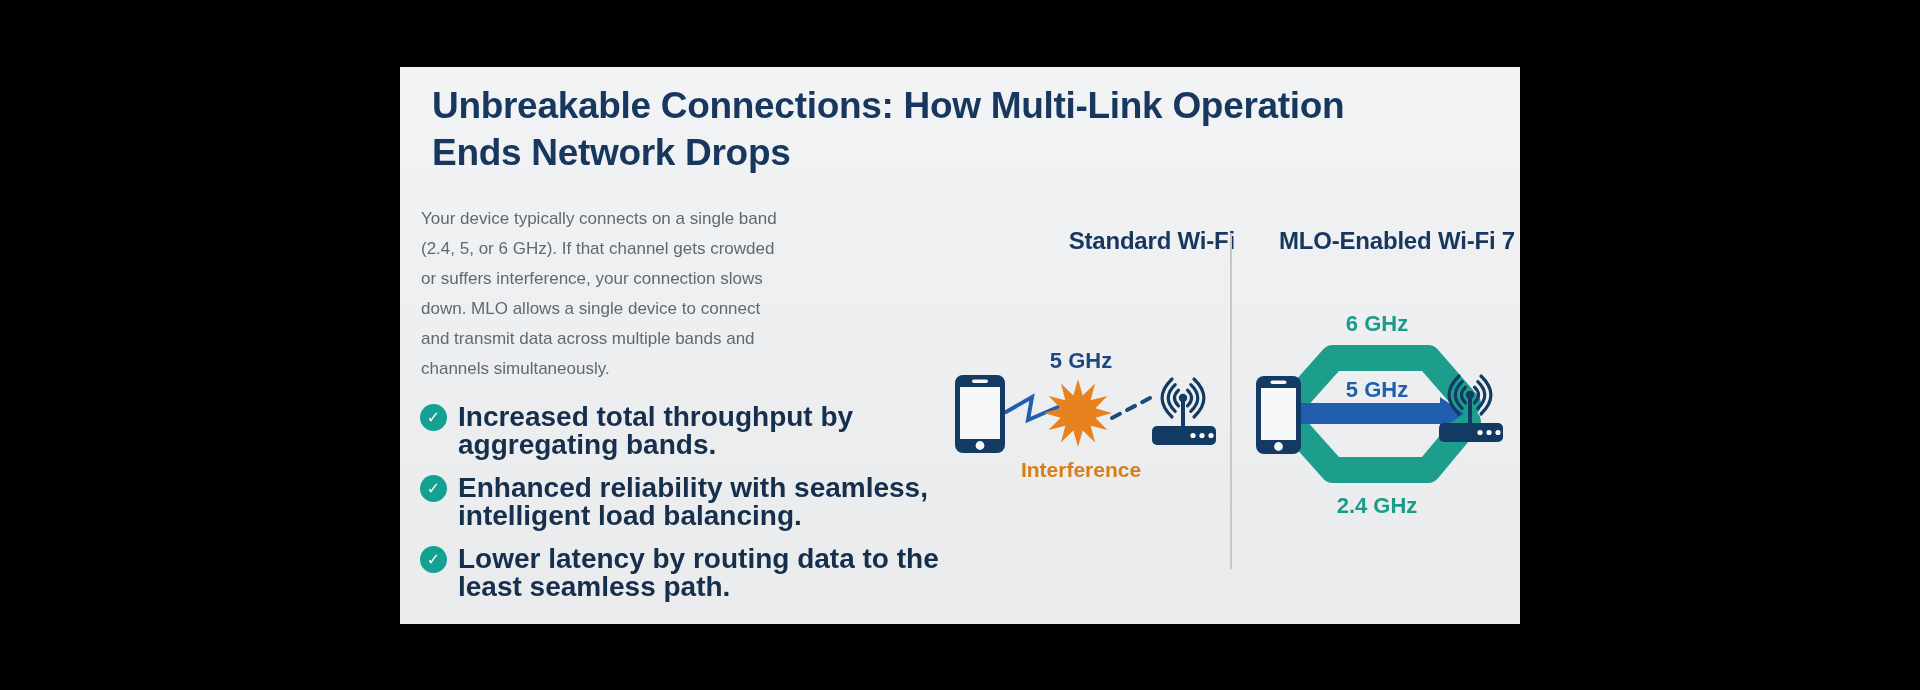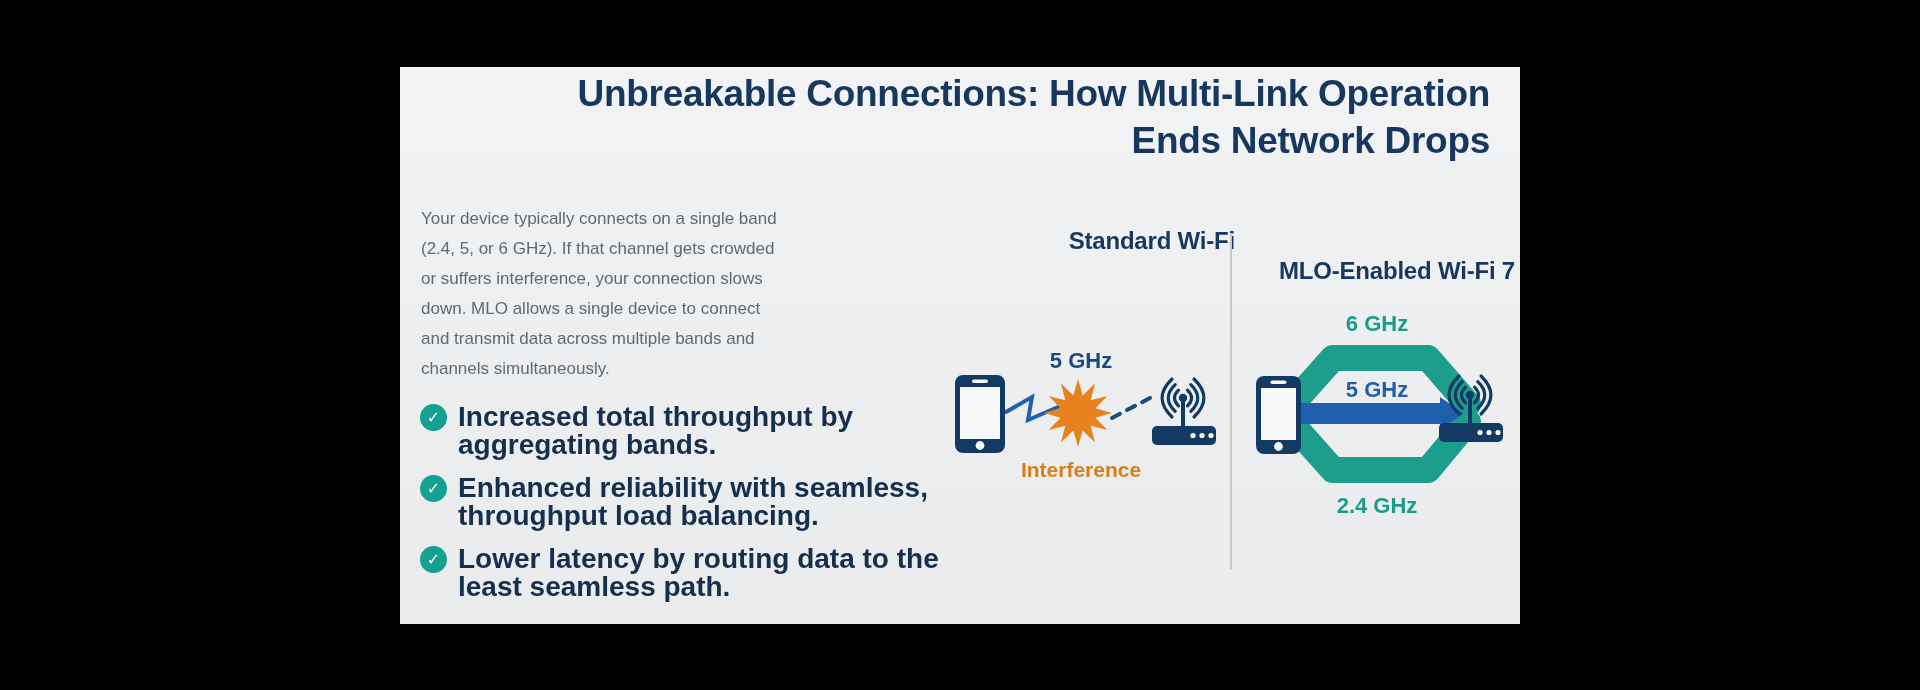--- a/index.html
+++ b/index.html
@@ -6,23 +6,23 @@
   body{
     width:1920px;height:690px;background:#000;overflow:hidden;position:relative;
     font-family:"Liberation Sans","DejaVu Sans",sans-serif;
   }
   .card{
     position:absolute;left:400px;top:67px;width:1120px;height:557px;
     background:linear-gradient(180deg,#f1f3f4 0%,#ecEEf0 55%,#e9ebed 100%);
     background-color:#edeff1;
   }
   .title{
-    position:absolute;left:20px;top:3px;width:1070px;margin:0;
+    position:absolute;left:20px;top:3px;width:1070px;margin:12px;
     font-size:37px;line-height:47px;font-weight:700;color:#17375e;
-    letter-spacing:-0.3px;white-space:pre-line;text-align:right;
+    letter-spacing:-0.3px;white-space:pre-line;
   }
   .intro{
     position:absolute;left:21px;top:137px;width:540px;margin:0;
     font-size:17px;line-height:30px;font-weight:400;color:#5f6972;
     white-space:pre-line;
   }
   .benefits{
     position:absolute;left:20px;top:336px;width:520px;margin:0;padding:0;list-style:none;
   }
   .benefit{display:flex;align-items:flex-start;gap:11px;margin-bottom:15px;}
@@ -32,21 +32,21 @@
   }
   .check-circle span{color:#fff;font-size:16px;font-weight:700;line-height:1;}
   .benefit-text{
     font-size:28px;line-height:28px;font-weight:700;color:#152f4d;white-space:pre-line;
   }
   .panel-title{
     position:absolute;margin:0;font-size:24px;font-weight:700;color:#17375e;
     text-align:right;letter-spacing:-0.2px;
   }
   .panel-title.standard{left:550px;top:160px;width:285px;}
-  .panel-title.mlo{left:840px;top:160px;width:275px;margin-top:30px;}
+  .panel-title.mlo{left:840px;top:160px;width:275px;}
   .divider{
     position:absolute;left:830px;top:166px;width:2px;height:336px;background:#c6c9cc;
   }
   svg{position:absolute;overflow:visible;}
   .svg-standard{left:550px;top:268px;}
   .svg-mlo{left:850px;top:233px;}
   .band-label{font-size:22px;font-weight:700;}
   .band-teal{fill:#1b9c8b;}
   .band-blue{fill:#1f5fae;}
   .band-navy{fill:#1c4a7e;}
@@ -75,21 +75,21 @@
           <span>✓</span>
         </span>
       <span class="benefit-text">Increased total throughput by
 aggregating bands.</span>
     </li>
     <li class="benefit">
       <span class="check-circle">
           <span>✓</span>
         </span>
       <span class="benefit-text">Enhanced reliability with seamless,
-throughput load balancing.</span>
+intelligent load balancing.</span>
     </li>
     <li class="benefit">
       <span class="check-circle">
           <span>✓</span>
         </span>
       <span class="benefit-text">Lower latency by routing data to the
 least seamless path.</span>
     </li>
   </ul>
 

